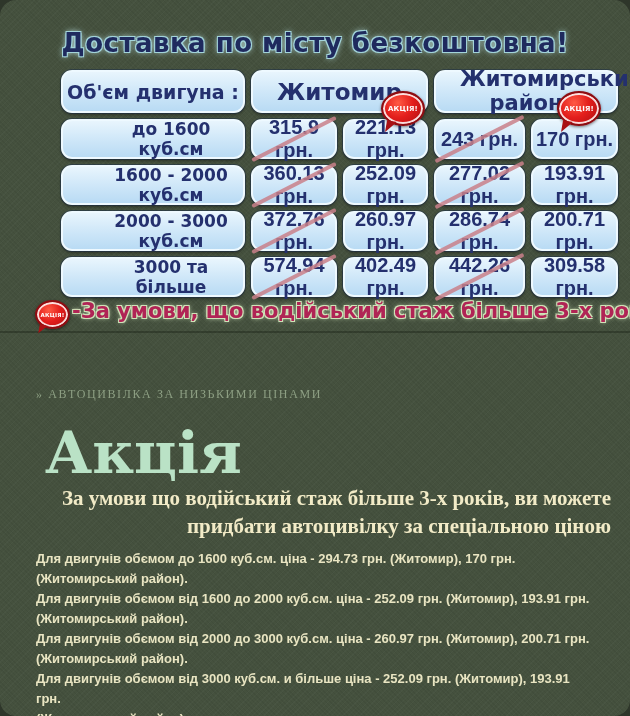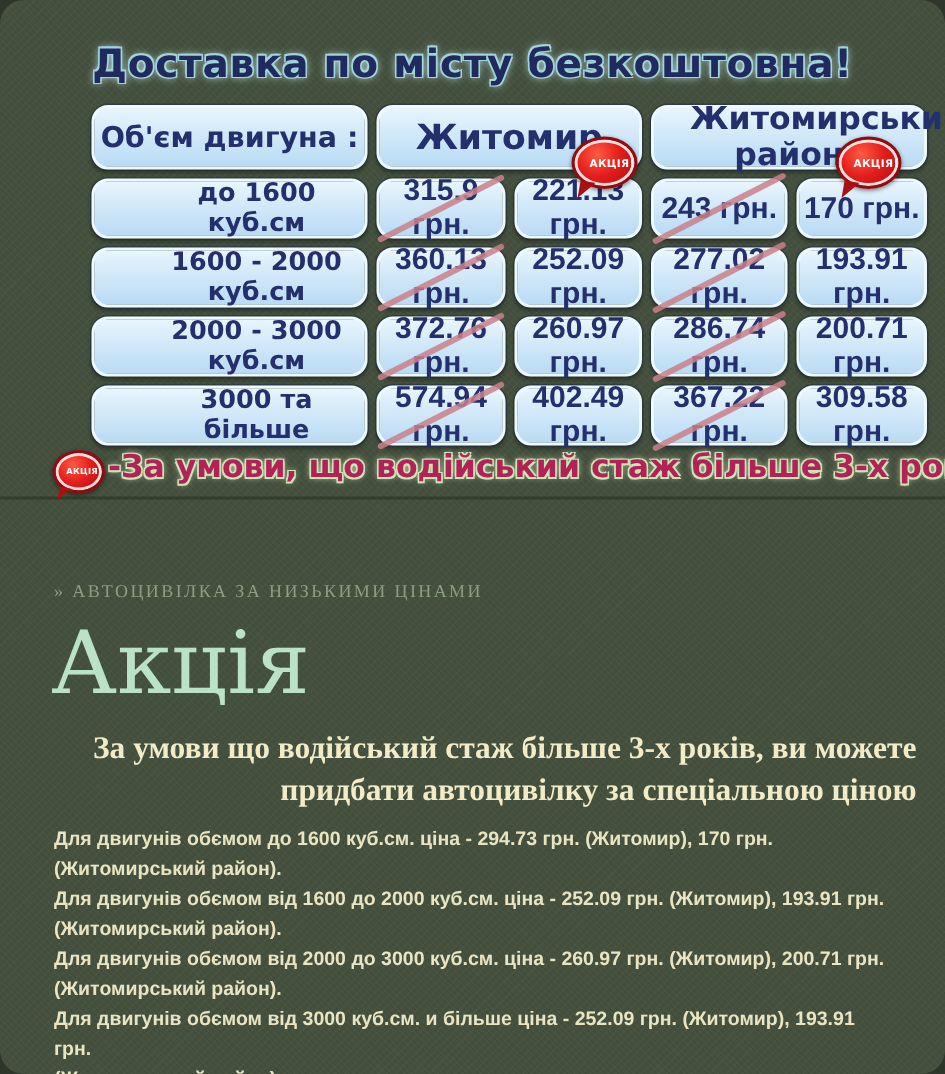--- a/index.html
+++ b/index.html
@@ -54,21 +54,21 @@
   .strike{
     position:absolute; left:-6px; right:-6px; top:50%; height:4px; margin-top:-2px;
     background:var(--strike-pink); opacity:.85; border-radius:3px;
     transform:rotate(-27deg); z-index:3; pointer-events:none;
   }
   .price-text{position:relative; z-index:2;}
 
   
   .akcia-badge{
     position:absolute; z-index:5;
-    display:flex; align-items:center; justify-content:flex-end;
+    display:flex; align-items:center; justify-content:center;
     width:40px; height:31px; border-radius:50%;
     background:radial-gradient(circle at 38% 32%, #ff5a44 0%, #e31e1c 45%, #b31013 90%);
     border:2px solid #8c0d12;
     box-shadow:inset 0 0 0 2px rgba(255,255,255,.85), 0 1px 3px rgba(0,0,0,.5);
     color:#fff; font-size:7px; font-weight:bold; letter-spacing:.2px;
   }
   .akcia-badge .badge-tail{
     position:absolute; bottom:-9px; left:3px; width:0; height:0;
     border-top:12px solid #a81114; border-right:10px solid transparent;
     transform:rotate(10deg);
@@ -88,22 +88,22 @@
   }
   .seam{position:absolute; top:331px; left:0; width:630px; height:2px; background:rgba(18,26,14,.35);}
 
   
   .breadcrumb{
     position:absolute; left:36px; top:387px; margin:0;
     font-family:"Liberation Serif", serif; font-size:12px; font-weight:normal;
     letter-spacing:1.6px; color:var(--breadcrumb-sage); text-decoration:none;
   }
   .article-title{
-    position:absolute; left:30px; top:408px; margin:4px;
-    font-family:"DejaVu Serif", serif; font-weight:normal;
+    position:absolute; left:30px; top:408px; margin:15px;
+    font-family:"DejaVu Serif", serif; font-weight:bold;
     font-size:58px; line-height:1.05; color:var(--heading-mint);
   }
   .article-subtitle{
     position:absolute; left:36px; top:484px; margin:0; width:575px;
     font-family:"Liberation Serif", serif; font-size:21px; font-weight:bold;
     line-height:28px; color:var(--subtitle-cream);text-align:right;
   }
   .article-body{
     position:absolute; left:36px; top:549px; width:560px;
     font-family:"Liberation Sans", sans-serif; font-size:13px; font-weight:bold;
@@ -178,21 +178,21 @@
 
       <div class="cell row-label">3000 та більше</div>
       <div class="cell price">
         <span class="price-text">574.94 грн.</span>
         <span class="strike"></span>
       </div>
       <div class="cell price">
         <span class="price-text">402.49 грн.</span>
       </div>
       <div class="cell price">
-        <span class="price-text">367.22 грн.</span>
+        <span class="price-text">442.26 грн.</span>
         <span class="strike"></span>
       </div>
       <div class="cell price">
         <span class="price-text">309.58 грн.</span>
       </div>
     </div>
 
     <div class="akcia-badge badge-city">
       <span>АКЦІЯ!</span>
       <span class="badge-tail"></span>

